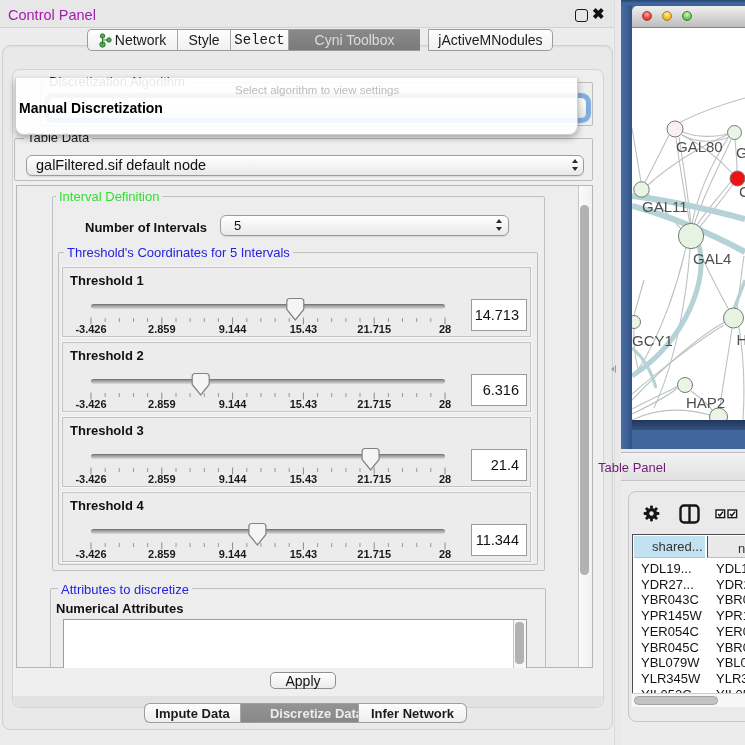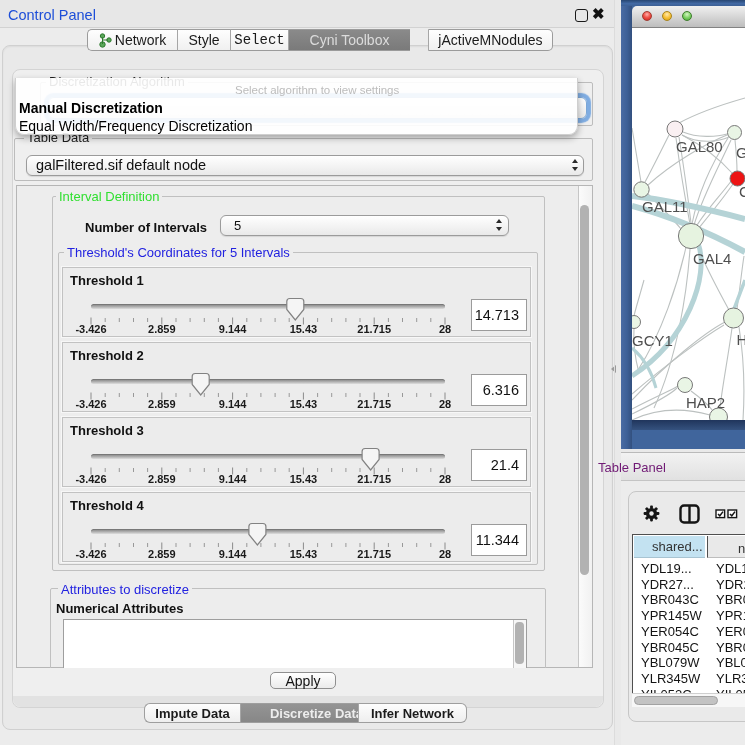--- a/index.html
+++ b/index.html
@@ -16,35 +16,35 @@
 .tval{position:absolute;left:408px;top:31px;width:56px;height:32px;background:#fff;border:1px solid #9b9b9b;font-size:14.5px;color:#111;text-align:right;padding-right:7px;line-height:30px}
 .tsvg{position:absolute;left:0;top:0}
 .toptab{position:absolute;top:29px;height:22px;background:linear-gradient(#fefefe,#f0f0f0);border-top:1px solid #9b9b9b;border-bottom:1px solid #9b9b9b;font-size:14px;color:#1b1b1b;text-align:center;line-height:21px;white-space:nowrap}
 .btab{position:absolute;top:703px;height:20px;background:linear-gradient(#fdfdfd,#eeeeee);border-top:1px solid #9e9e9e;border-bottom:1px solid #9e9e9e;font-size:13px;font-weight:bold;color:#1b1b1b;text-align:center;line-height:19px;white-space:nowrap}
 .row{position:absolute;left:641px;font-size:13px;color:#141414;white-space:nowrap}
 .row2{position:absolute;left:716px;font-size:13px;color:#141414;white-space:nowrap}
 </style></head><body>
 
 <div class="abs" style="left:0;top:0;width:615px;height:745px;background:#ececec"></div>
 <div class="abs" style="left:0;top:0;width:615px;height:28px;background:#e7e7e7;border-bottom:1px solid #d2d2d2"></div>
-<div class="abs" style="left:8px;top:7px;font-size:14.5px;color:#1d4ed8">Control Panel</div>
+<div class="abs" style="left:8px;top:7px;font-size:14.5px;color:#a21caf">Control Panel</div>
 <div class="abs" style="left:575px;top:9px;width:13px;height:13px;border:1.6px solid #1a1a1a;border-radius:3px"></div>
 <div class="abs" style="left:592px;top:5px;font-size:15px;font-weight:bold;color:#111">✖</div>
 <div class="abs" style="left:2px;top:45px;width:611px;height:685px;background:#e9e9e9;border:1px solid #d0d0d0;border-radius:8px;box-shadow:inset 0 1px 2px rgba(0,0,0,0.06)"></div>
 <div class="abs" style="left:12px;top:69px;width:592px;height:639px;background:#efefef;border:1px solid #d4d4d4;border-radius:8px"></div>
 <div class="abs" style="left:13px;top:696px;width:590px;height:11px;background:#e2e2e2;border-radius:0 0 8px 8px"></div>
 <div class="toptab" style="left:87px;width:90px;border-left:1px solid #9b9b9b;border-top-left-radius:5px;border-bottom-left-radius:5px;"><svg width="13" height="15" style="vertical-align:-3px;margin-right:3px">
       <circle cx="3.5" cy="3" r="2.2" fill="#59a659" stroke="#2f7a2f"></circle>
       <circle cx="3.5" cy="11.5" r="2.7" fill="#59a659" stroke="#2f7a2f"></circle>
       <circle cx="10" cy="7" r="2.2" fill="#59a659" stroke="#2f7a2f"></circle>
       <path d="M3.5 4.5 V11 M3.5 7 H9" stroke="#2f7a2f" fill="none"></path>
     </svg>Network</div>
 <div class="toptab" style="left:177px;width:53px;border-left:1px solid #a6a6a6;">Style</div>
 <div class="toptab" style="left:230px;width:58px;border-left:1px solid #a6a6a6;font-family:Liberation Mono, monospace;">Select</div>
-<div class="toptab" style="left:288px;width:122px;border-left:1px solid #a6a6a6;background:linear-gradient(#8a8a8a,#7a7a7a);color:#dcdcdc;">Cyni Toolbox</div>
+<div class="toptab" style="left:288px;width:132px;border-left:1px solid #a6a6a6;background:linear-gradient(#8a8a8a,#7a7a7a);color:#dcdcdc;">Cyni Toolbox</div>
 <div class="toptab" style="left:400px;width:125px;border-right:1px solid #9b9b9b;border-top-right-radius:5px;border-bottom-right-radius:5px;border-left:1px solid #a6a6a6;margin-left:28px;">jActiveMNodules</div>
 <div class="grp" style="left:40px;top:82px;width:553px;height:44px"></div>
 <div class="gt" style="left:46px;top:75px">Discretization Algorithm</div>
 <div class="combo" style="left:48px;top:97px;width:539px;height:22px;border-color:#7aa6d6;box-shadow:0 0 1px 3.5px rgba(90,150,220,0.75)"></div>
 <div class="grp" style="left:14px;top:138px;width:579px;height:43px"></div>
 <div class="gt" style="left:24px;top:131px">Table Data</div>
 <div class="combo" style="left:26px;top:155px;width:558px;height:21px;line-height:19px;font-size:14.5px"><span style="margin-left:9px">galFiltered.sif default node</span></div>
 <div class="car cup" style="left:572px;top:159px"></div>
 <div class="car cdn" style="left:572px;top:166.5px"></div>
 <div class="abs" style="left:16px;top:185px;width:577px;height:483px;background:#ededed;border:1px solid #b6b6b6"></div>
@@ -228,21 +228,20 @@
 </div>
   </div>
 <div class="abs" style="left:270px;top:672px;width:66px;height:17px;background:linear-gradient(#ffffff,#ebebeb);border:1px solid #8f8f8f;border-radius:5px;font-size:14px;color:#111;text-align:center;line-height:16px">Apply</div>
 <div class="btab" style="left:144px;width:96px;border-left:1px solid #9e9e9e;border-top-left-radius:6px;border-bottom-left-radius:6px;">Impute Data</div>
 <div class="btab" style="left:240px;width:140px;border-left:1px solid #a6a6a6;background:linear-gradient(#949494,#878787);color:#ededed;padding-left:12px;">Discretize Data</div>
 <div class="btab" style="left:358px;width:109px;border-right:1px solid #9e9e9e;border-top-right-radius:6px;border-bottom-right-radius:6px;border-left:1px solid #a6a6a6;">Infer Network</div>
 <div class="abs" style="left:611px;top:365px;width:0;height:0;border-top:4px solid transparent;border-bottom:4px solid transparent;border-right:5px solid #9a9a9a"></div>
 <div class="abs" style="left:15px;top:78px;width:563px;height:57px;background:rgba(255,255,255,0.90);border-radius:0 0 9px 9px;border:1px solid rgba(150,150,150,0.45);border-top:none;box-shadow:0 3px 7px rgba(0,0,0,0.32)">
 <div style="position:absolute;left:219px;top:6px;font-size:11.5px;color:#bcbcbc">Select algorithm to view settings</div>
 <div style="position:absolute;left:3px;top:22px;font-size:14px;font-weight:bold;color:#000">Manual Discretization</div>
-<div style="position:absolute;left:3px;top:40px;font-size:14px;color:#000">Equal Width/Frequency Discretization</div>
 </div>
 <div class="abs" style="left:614px;top:0;width:1px;height:745px;background:#dcdcdc"></div>
 <div class="abs" style="left:621px;top:0;width:124px;height:449px;background:#40659c"></div>
 <div class="abs" style="left:621px;top:0;width:11px;height:449px;background:linear-gradient(90deg,#4a6ca4,#3d6097 55%,#33507e)"></div>
 <div class="abs" style="left:621px;top:0;width:124px;height:6px;background:linear-gradient(#274672,#4269a4 60%,#3c5f94)"></div>
 <div class="abs" style="left:632px;top:420px;width:113px;height:10px;background:linear-gradient(#20355c,#35527f)"></div>
 <div class="abs" style="left:632px;top:6px;width:113px;height:22px;background:linear-gradient(#f0f0f0,#bdbdbd);border-bottom:1px solid #828282;border-top-left-radius:5px"></div>
 <div class="abs" style="left:642px;top:11px;width:10px;height:10px;border-radius:50%;background:radial-gradient(circle at 50% 30%, #ffb0aa 0%, #f0544c 45%, #cd1a12 100%);border:1px solid #a03b32"></div>
 <div class="abs" style="left:662px;top:11px;width:10px;height:10px;border-radius:50%;background:radial-gradient(circle at 50% 30%, #ffe9ad 0%, #f7c13a 50%, #d89d07 100%);border:1px solid #a8831c"></div>
 <div class="abs" style="left:682px;top:11px;width:10px;height:10px;border-radius:50%;background:radial-gradient(circle at 50% 30%, #d5f5c5 0%, #7fd165 50%, #41a431 100%);border:1px solid #3d7d2c"></div>

